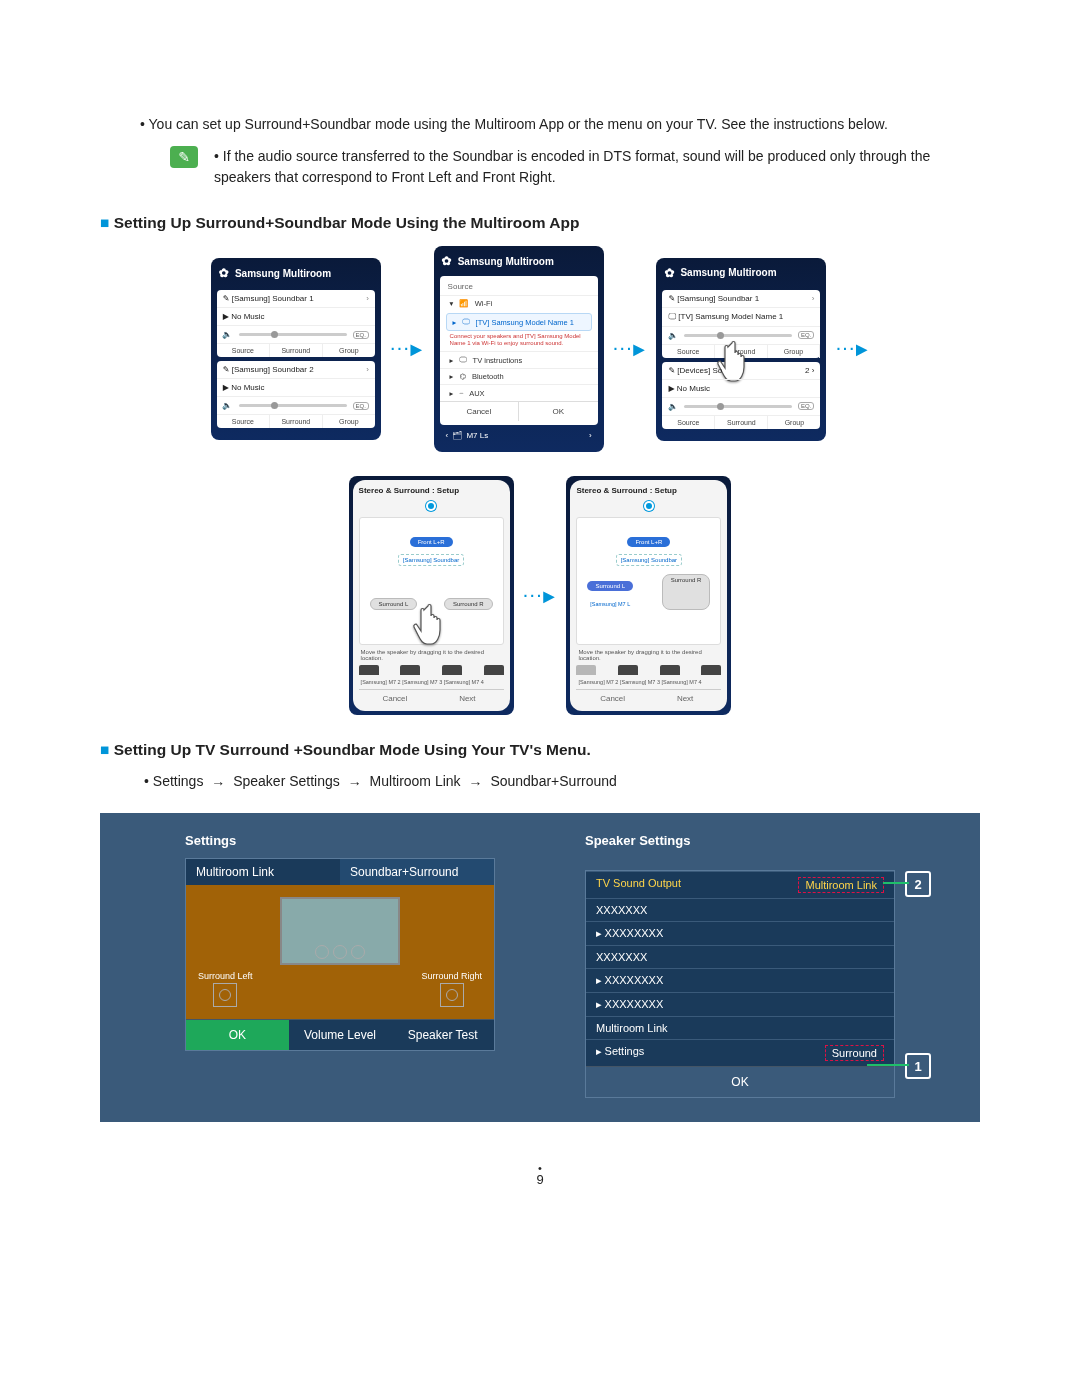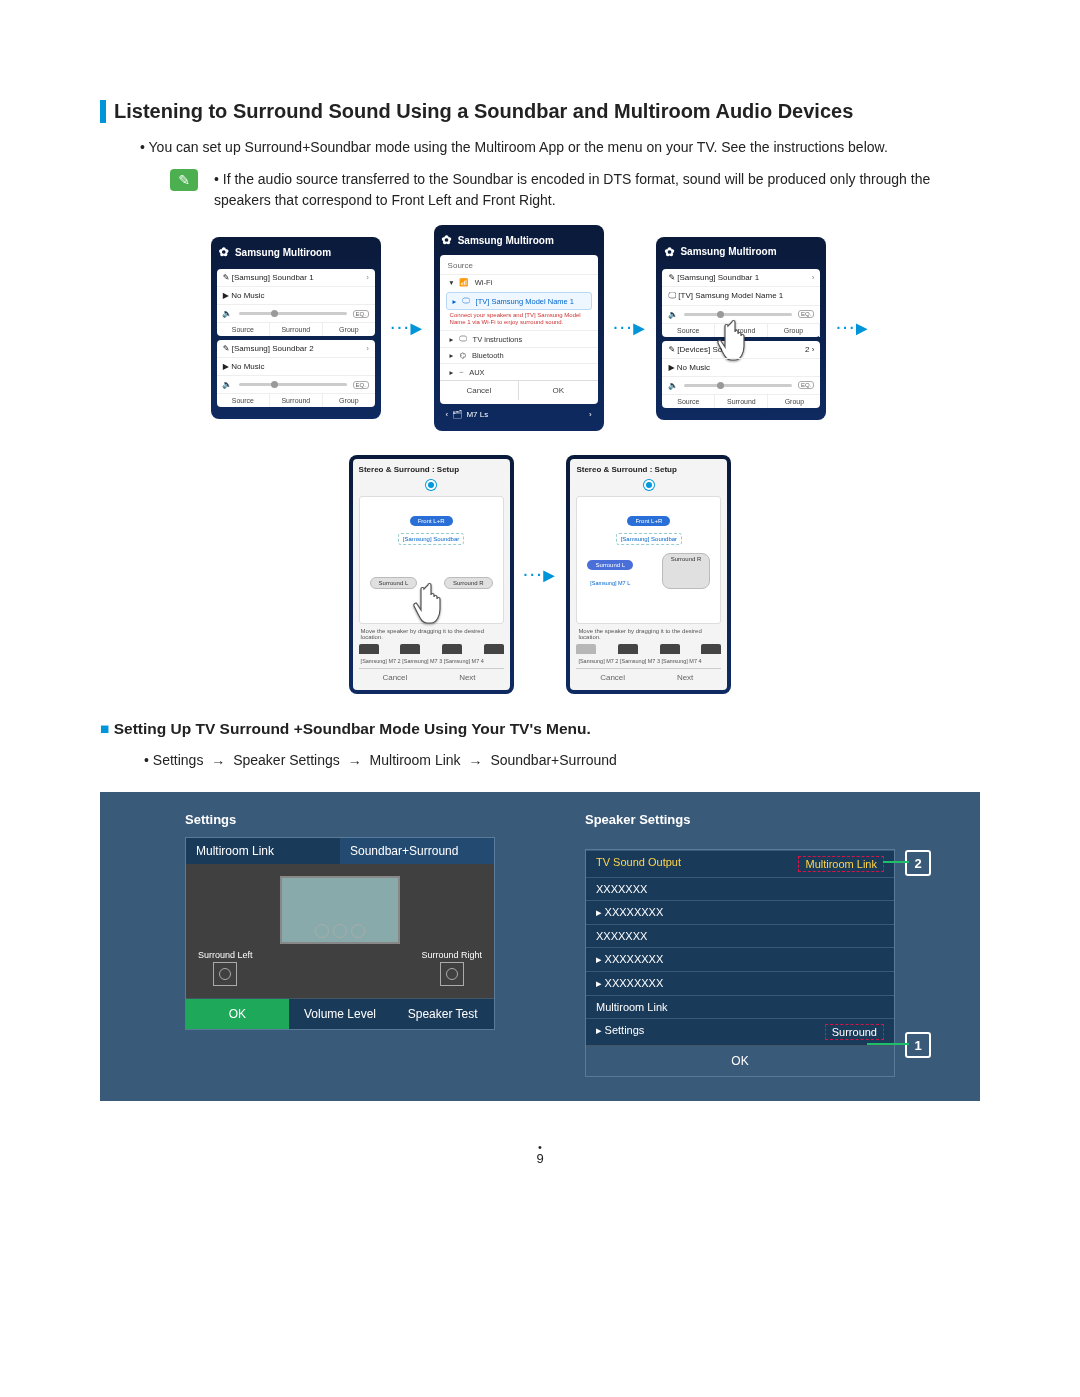--- a/index.html
+++ b/index.html
@@ -33,21 +33,21 @@
   .btn3 span:last-child{border:none}
   .popup { background:#fff; color:#222; border-radius:4px; margin:2px 2px; padding:4px 0; }
   .popup-title { font-size:8px; padding:2px 8px 4px; color:#666;}
   .src-row { display:flex; align-items:center; padding:3px 10px; font-size:7.5px; color:#333; gap:6px; border-top:1px solid #eee;}
   .src-row.sel { color:#0066cc; border:1px solid #b8d8f5; background:#eef6ff; border-radius:3px; margin:2px 6px; padding:3px 6px;}
   .popup-sub { font-size:6px; color:#c33; padding:0 10px 4px; line-height:1.2;}
   .popup-btns{display:flex;border-top:1px solid #ddd;}
   .popup-btns span{flex:1;text-align:center;font-size:8px;padding:5px 0;color:#444}
   .popup-btns span:first-child{border-right:1px solid #ddd}
   .setup-screen{width:165px;border-radius:8px;background:linear-gradient(#0a1a3a,#0e2a60);padding:4px;box-sizing:border-box;}
-  .setup-inner{background:#f4f4f4;color:#222;border-radius:4px;padding:6px 6px 4px;position:relative;min-height:200px;}
+  .setup-inner{background:#f4f4f4;color:#222;border-radius:12px;padding:6px 6px 4px;position:relative;min-height:200px;}
   .setup-title{font-size:8px;font-weight:bold;margin-bottom:4px;}
   .room-area{background:#fff;border:1px solid #ddd;border-radius:3px;padding:12px 6px 78px;position:relative;text-align:center;}
   .pill{display:inline-block;font-size:6px;padding:2px 8px;border-radius:8px;background:#2a6fd8;color:#fff;}
   .pill.gray{background:#e0e0e0;color:#333;border:1px solid #bbb;}
   .sndbox{font-size:6px;color:#0066cc;margin-top:6px;border:1px dashed #9cc;padding:2px 4px;border-radius:3px;display:inline-block;}
   .spk-row{position:absolute;bottom:8px;left:6px;right:6px;display:flex;justify-content:space-between;}
   .spk{width:20px;height:10px;background:#444;border-radius:2px 2px 0 0;}
   .caption{font-size:6px;color:#555;margin:4px 2px;}
   .setup-btns{display:flex;border-top:1px solid #ccc;margin-top:4px;}
   .setup-btns span{flex:1;text-align:center;font-size:8px;padding:4px 0;color:#666}
@@ -55,21 +55,21 @@
   .touch-hand{position:absolute;width:40px;height:50px;}
   .touch-hand svg{width:100%;height:100%;filter:drop-shadow(0 1px 1px rgba(0,0,0,0.4));}
 
   .tv-panel{display:flex;gap:90px;background:#3a5a7a;padding:20px 28px 24px;justify-content:center;}
   .tv-box{width:310px;}
   .tv-title{color:#fff;font-size:13px;font-weight:bold;margin-bottom:10px;}
   .tv-inner{border:1px solid #5a7a9a;padding:0;}
   .tv-top{display:flex;}
   .tv-link{flex:1;background:#1a3a5a;color:#fff;font-size:12px;padding:6px 10px;}
   .tv-link.sel{background:#234a70;}
-  .tv-preview{background:#404040;padding:12px;display:flex;flex-direction:column;align-items:center;}
+  .tv-preview{background:#a16207;padding:12px;display:flex;flex-direction:column;align-items:center;}
   .tv-screen-box{width:120px;height:68px;border:2px solid #888;background:#8aa;display:flex;align-items:flex-end;justify-content:center;padding-bottom:4px;box-sizing:border-box;}
   .tv-dots{display:flex;gap:4px;}
   .tv-dots span{width:12px;height:12px;border:1.5px solid #aaa;border-radius:50%;}
   .sur-row{display:flex;justify-content:space-between;width:100%;margin-top:6px;font-size:9px;color:#fff;}
   .sur-box{display:flex;flex-direction:column;align-items:center;gap:2px;}
   .sur-spk{width:22px;height:22px;border:1.5px solid #aaa;display:flex;align-items:center;justify-content:center;}
   .sur-spk::after{content:"";width:10px;height:10px;border:1.5px solid #aaa;border-radius:50%;}
   .tv-btn-row{display:flex;}
   .tv-btn-row span{flex:1;text-align:center;color:#fff;font-size:12px;padding:8px 0;background:#1a3a5a;border-top:1px solid #456;}
   .tv-btn-row span.ok{background:#1ea85a;}
@@ -84,31 +84,31 @@
   .tv-side{display:flex;flex-direction:column;gap:12px;position:relative;}
   .badge-pos1{position:absolute;right:-36px;top:220px;}
   .badge-pos2{position:absolute;right:-36px;top:38px;}
   .hline{position:absolute;background:#1fbf6a;height:2px;}
 </style>
 </head>
 <body>
 
 <div class="page">
 
-  <div class="main-title">Listening to Surround Sound Using a Soundbar and Multiroom Audio Devices</div>
 
   <ul class="bullet-list">
     <li>You can set up Surround+Soundbar mode using the Multiroom App or the menu on your TV. See the  instructions below.</li>
   </ul>
 
   <div class="note-row">
     <div class="note-icon">✎</div>
     <div class="note-text">If the audio source transferred to the Soundbar is encoded in DTS format, sound will be produced only through the speakers that correspond to Front Left and Front Right.</div>
   </div>
 
+  <div class="subhead">Setting Up Surround+Soundbar Mode Using the Multiroom App</div>
 
   <div class="figrow">
 
     <div class="app-screen">
       <div class="app-hdr">
           <span class="gear">✿</span>
           <span>Samsung Multiroom</span>
         </div>
       <div class="device-card">
         <div class="dev-row"><span>✎</span>&nbsp;<span>[Samsung] Soundbar 1</span><span class="chev">›</span></div>

